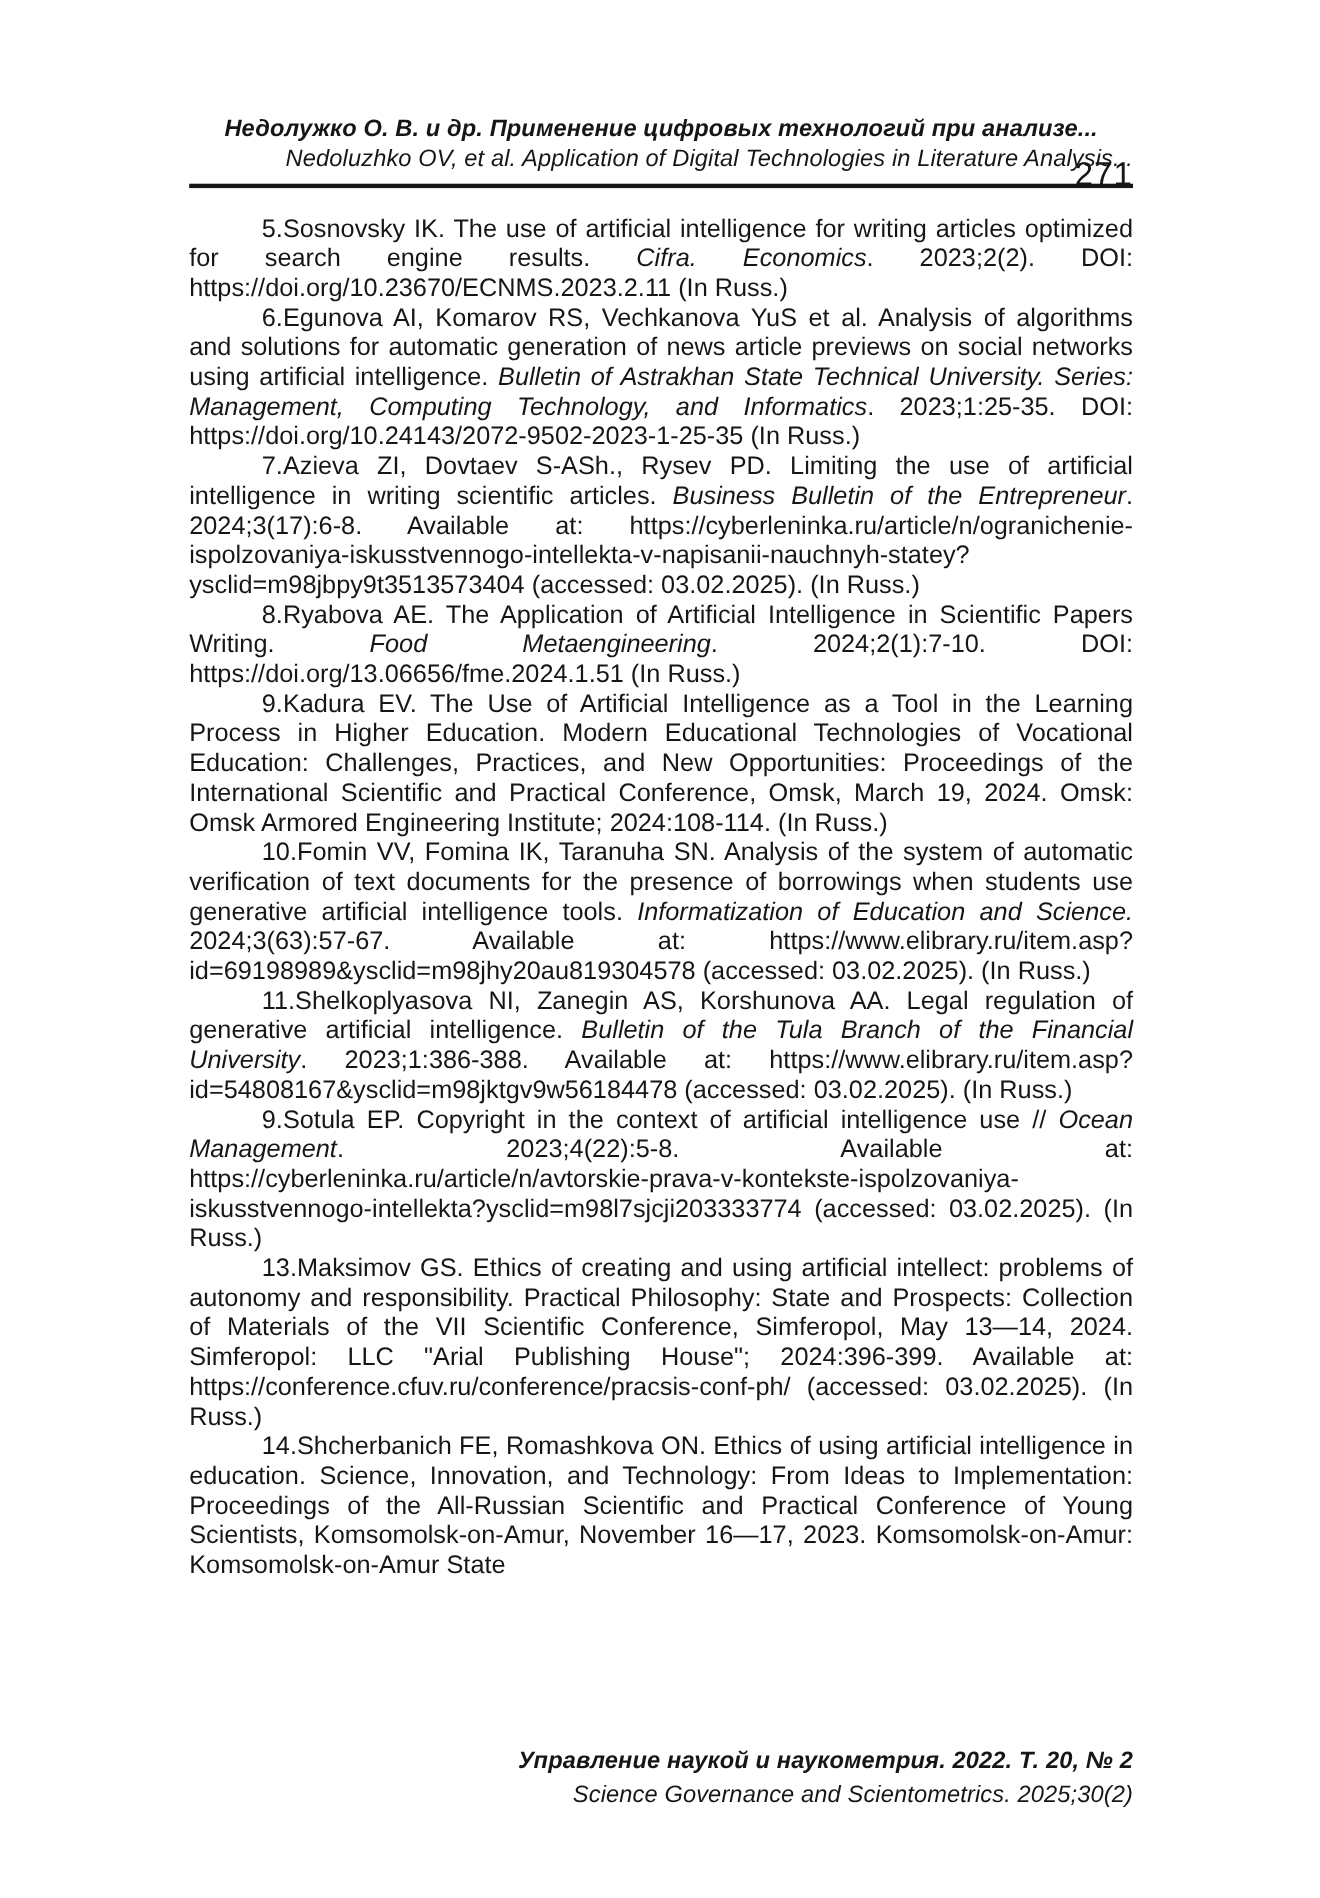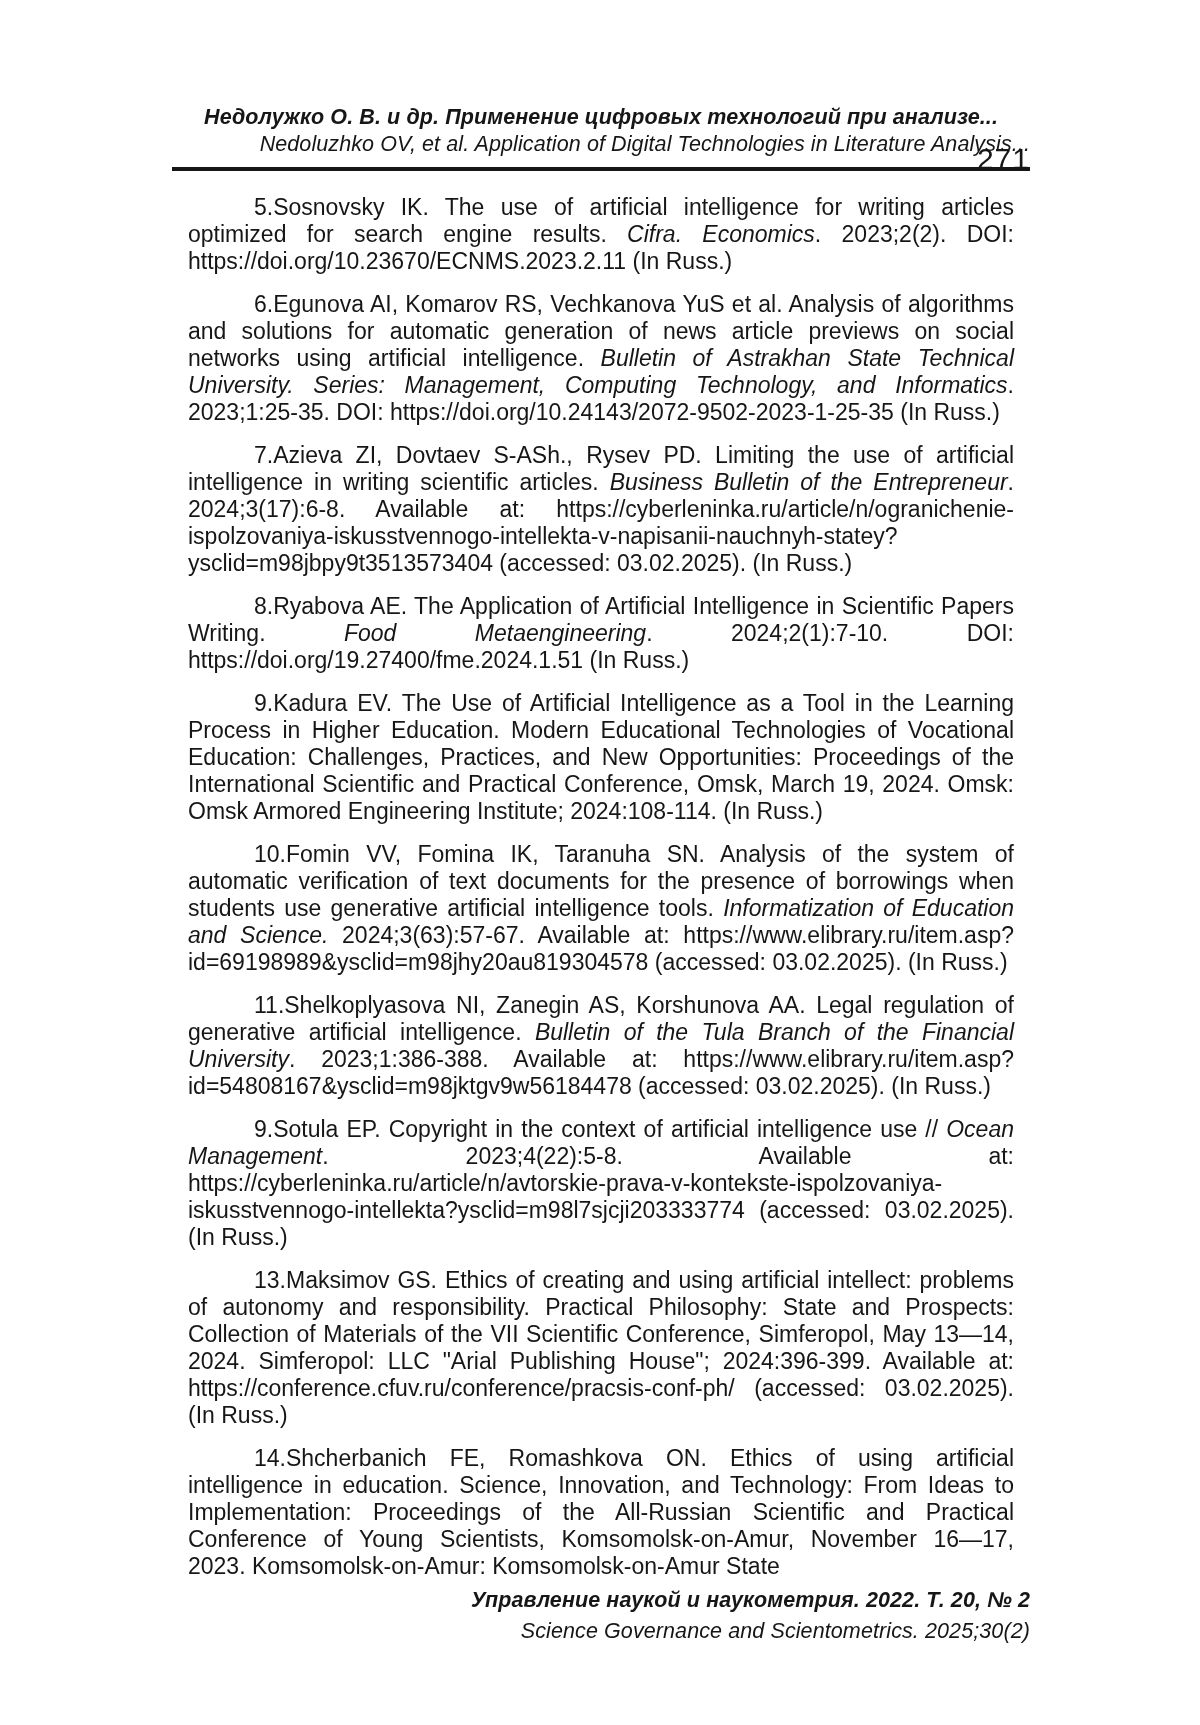--- a/index.html
+++ b/index.html
@@ -57,21 +57,21 @@
     margin-top: 9px;
   }
   
   .refs {
     margin-top: 23px;
     font-size: 23px;
     line-height: 27px;
     text-align: justify;
   }
   .refs p.ref {
-    margin: 16px;
+    margin: 0;
     text-indent: 33px;
     overflow-wrap: break-word;
   }
   .ref-num {
     display: inline-block;
     min-width: 40px;
     font-style: normal;
   }
   .refs i {
     font-style: italic;
@@ -108,21 +108,21 @@
       <div class="rh-en">Nedoluzhko OV, et al. Application of Digital Technologies in Literature Analysis...</div>
       <div class="page-number">271</div>
       <div class="header-rule"></div>
     </header>
 
     <main class="refs">
 
     <p class="ref"><span class="ref-num">5.</span><span>Sosnovsky IK. The use of artificial intelligence for writing articles optimized for search engine results. </span><i>Cifra. Economics</i><span>. 2023;2(2). DOI: https://doi.org/10.23670/ECNMS.2023.2.11 (In Russ.)</span></p>
         <p class="ref"><span class="ref-num">6.</span><span>Egunova AI, Komarov RS, Vechkanova YuS et al. Analysis of algorithms and solutions for automatic generation of news article previews on social networks using artificial intelligence. </span><i>Bulletin of Astrakhan State Technical University. Series: Management, Computing Technology, and Informatics</i><span>. 2023;1:25-35. DOI: https://doi.org/10.24143/2072-9502-2023-1-25-35 (In Russ.)</span></p>
         <p class="ref"><span class="ref-num">7.</span><span>Azieva ZI, Dovtaev S-ASh., Rysev PD. Limiting the use of artificial intelligence in writing scientific articles. </span><i>Business Bulletin of the Entrepreneur</i><span>. 2024;3(17):6-8. Available at: https://cyberleninka.ru/article/n/ogranichenie-ispolzovaniya-iskusstvennogo-intellekta-v-napisanii-nauchnyh-statey?ysclid=m98jbpy9t3513573404 (accessed: 03.02.2025). (In Russ.)</span></p>
-        <p class="ref"><span class="ref-num">8.</span><span>Ryabova AE. The Application of Artificial Intelligence in Scientific Papers Writing. </span><i>Food Metaengineering</i><span>. 2024;2(1):7-10. DOI: https://doi.org/19.27400/fme.2024.1.51 (In Russ.)</span></p>
+        <p class="ref"><span class="ref-num">8.</span><span>Ryabova AE. The Application of Artificial Intelligence in Scientific Papers Writing. </span><i>Food Metaengineering</i><span>. 2024;2(1):7-10. DOI: https://doi.org/13.06656/fme.2024.1.51 (In Russ.)</span></p>
         <p class="ref"><span class="ref-num">9.</span><span>Kadura EV. The Use of Artificial Intelligence as a Tool in the Learning Process in Higher Education. Modern Educational Technologies of Vocational Education: Challenges, Practices, and New Opportunities: Proceedings of the International Scientific and Practical Conference, Omsk, March 19, 2024. Omsk: Omsk Armored Engineering Institute; 2024:108-114. (In Russ.)</span></p>
         <p class="ref"><span class="ref-num">10.</span><span>Fomin VV, Fomina IK, Taranuha SN. Analysis of the system of automatic verification of text documents for the presence of borrowings when students use generative artificial intelligence tools. </span><i>Informatization of Education and Science.</i><span> 2024;3(63):57-67. Available at: https://www.elibrary.ru/item.asp?id=69198989&amp;ysclid=m98jhy20au819304578 (accessed: 03.02.2025). (In Russ.)</span></p>
         <p class="ref"><span class="ref-num">11.</span><span>Shelkoplyasova NI, Zanegin AS, Korshunova AA. Legal regulation of generative artificial intelligence. </span><i>Bulletin of the Tula Branch of the Financial University</i><span>. 2023;1:386-388. Available at: https://www.elibrary.ru/item.asp?id=54808167&amp;ysclid=m98jktgv9w56184478 (accessed: 03.02.2025). (In Russ.)</span></p>
         <p class="ref"><span class="ref-num">9.</span><span>Sotula EP. Copyright in the context of artificial intelligence use // </span><i>Ocean Management</i><span>. 2023;4(22):5-8. Available at: https://cyberleninka.ru/article/n/avtorskie-prava-v-kontekste-ispolzovaniya-iskusstvennogo-intellekta?ysclid=m98l7sjcji203333774 (accessed: 03.02.2025). (In Russ.)</span></p>
         <p class="ref"><span class="ref-num">13.</span><span>Maksimov GS. Ethics of creating and using artificial intellect: problems of autonomy and responsibility. Practical Philosophy: State and Prospects: Collection of Materials of the VII Scientific Conference, Simferopol, May 13—14, 2024. Simferopol: LLC "Arial Publishing House"; 2024:396-399. Available at: https://conference.cfuv.ru/conference/pracsis-conf-ph/ (accessed: 03.02.2025). (In Russ.)</span></p>
         <p class="ref"><span class="ref-num">14.</span><span>Shcherbanich FE, Romashkova ON. Ethics of using artificial intelligence in education. Science, Innovation, and Technology: From Ideas to Implementation: Proceedings of the All-Russian Scientific and Practical Conference of Young Scientists, Komsomolsk-on-Amur, November 16—17, 2023. Komsomolsk-on-Amur: Komsomolsk-on-Amur State</span></p>
       </main>
 
   </div>
 

